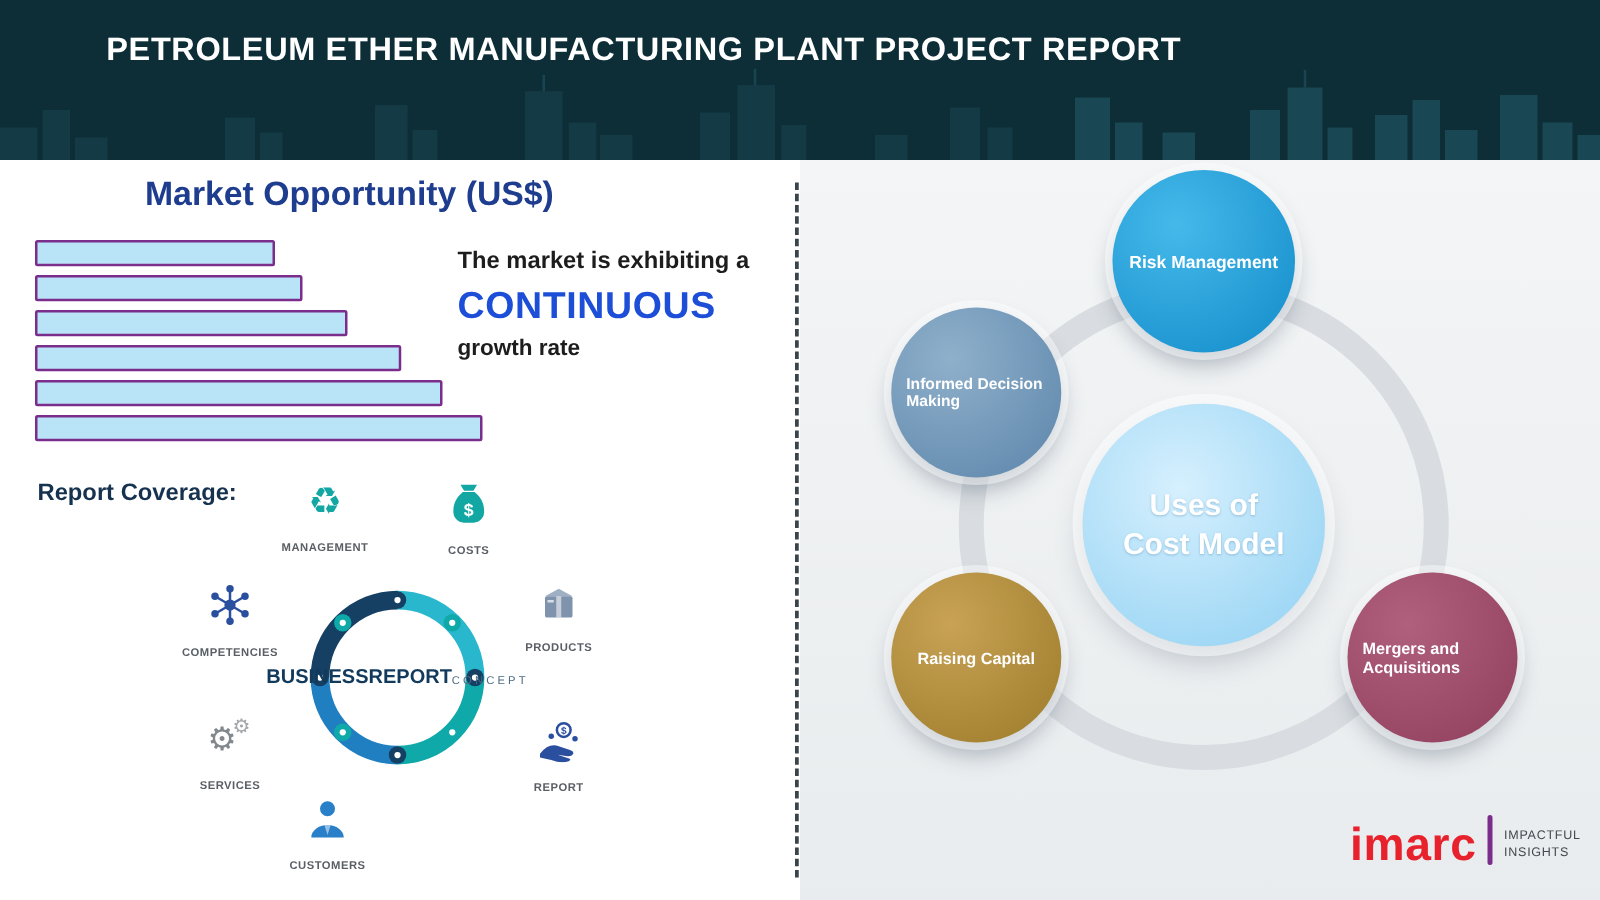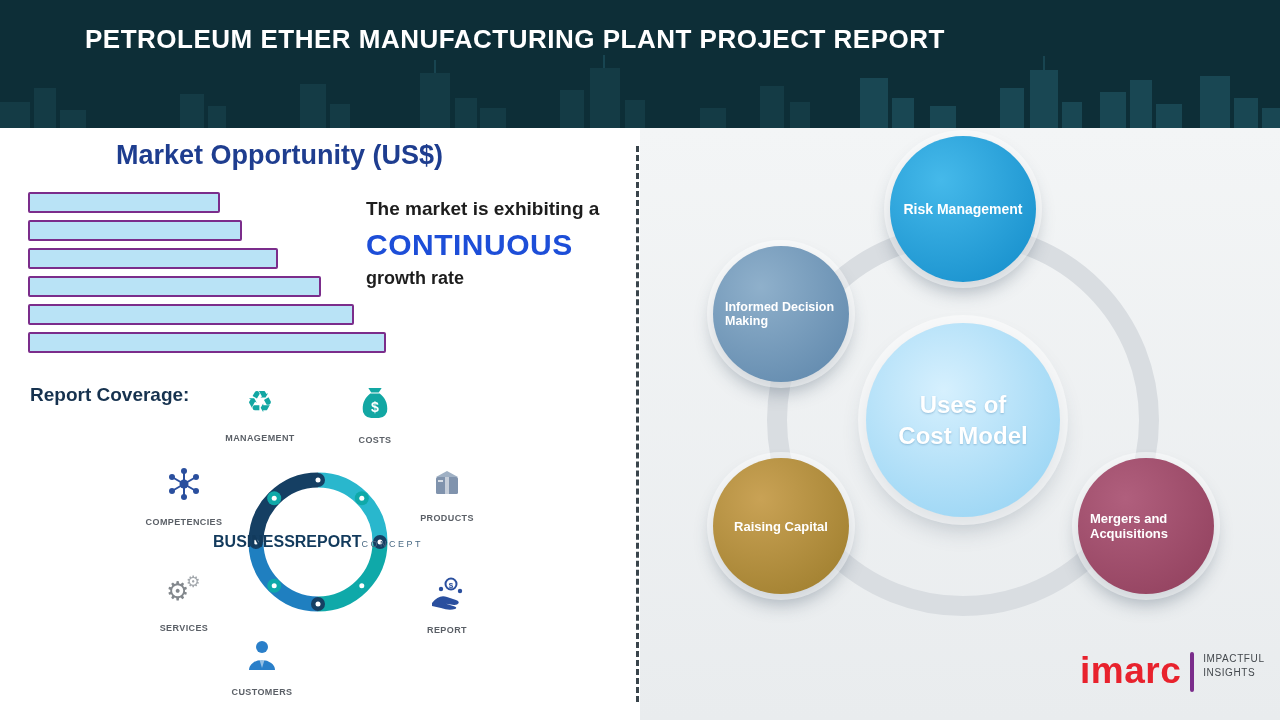--- a/index.html
+++ b/index.html
@@ -51,21 +51,21 @@
   .c-mergers   { left:438px; top:330px; width:136px; height:136px; font-size:13px; background:radial-gradient(circle at 35% 30%, #b05f7d, #8f3e5b); }
   .c-budget    { left:255px; top:435px; width:136px; height:136px; font-size:13px; background:radial-gradient(circle at 35% 30%, #bb8cbe, #8f5a93); }
   .c-raising   { left:73px;  top:330px; width:136px; height:136px; font-size:13px; background:radial-gradient(circle at 35% 30%, #c9a255, #9b7b2a); }
   .c-informed  { left:73px;  top:118px; width:136px; height:136px; font-size:12.5px; background:radial-gradient(circle at 35% 30%, #8fb0cb, #5c85aa); }
   .c-center    { left:226px; top:195px; width:194px; height:194px; font-size:24px; line-height:1.3;
                  background:radial-gradient(circle at 40% 35%, #d6f0fe, #8fd0f2);
                  box-shadow:0 0 0 8px rgba(255,255,255,0.5), 0 12px 22px rgba(50,70,90,0.25);
                  text-shadow:0 1px 2px rgba(110,160,195,0.6); flex-direction:column; }
 
   
-  .logo { position:absolute; left:440px; top:524px; display:flex; align-items:flex-start; gap:9px; }
+  .logo { position:absolute; left:440px; top:524px; display:flex; align-items:center; gap:9px; }
   .logo .brand { color:#e8222d; font-size:37px; font-weight:bold; letter-spacing:0.5px; line-height:1; }
   .logo .bar { width:3px; height:40px; background:#e8222d; }
   .logo .tag { display:flex; flex-direction:column; font-size:10px; font-weight:normal; color:#43484d; letter-spacing:0.6px; line-height:1.35; }
 </style>
 </head>
 <body>
 
 <div class="page">
 
   <div class="header">

